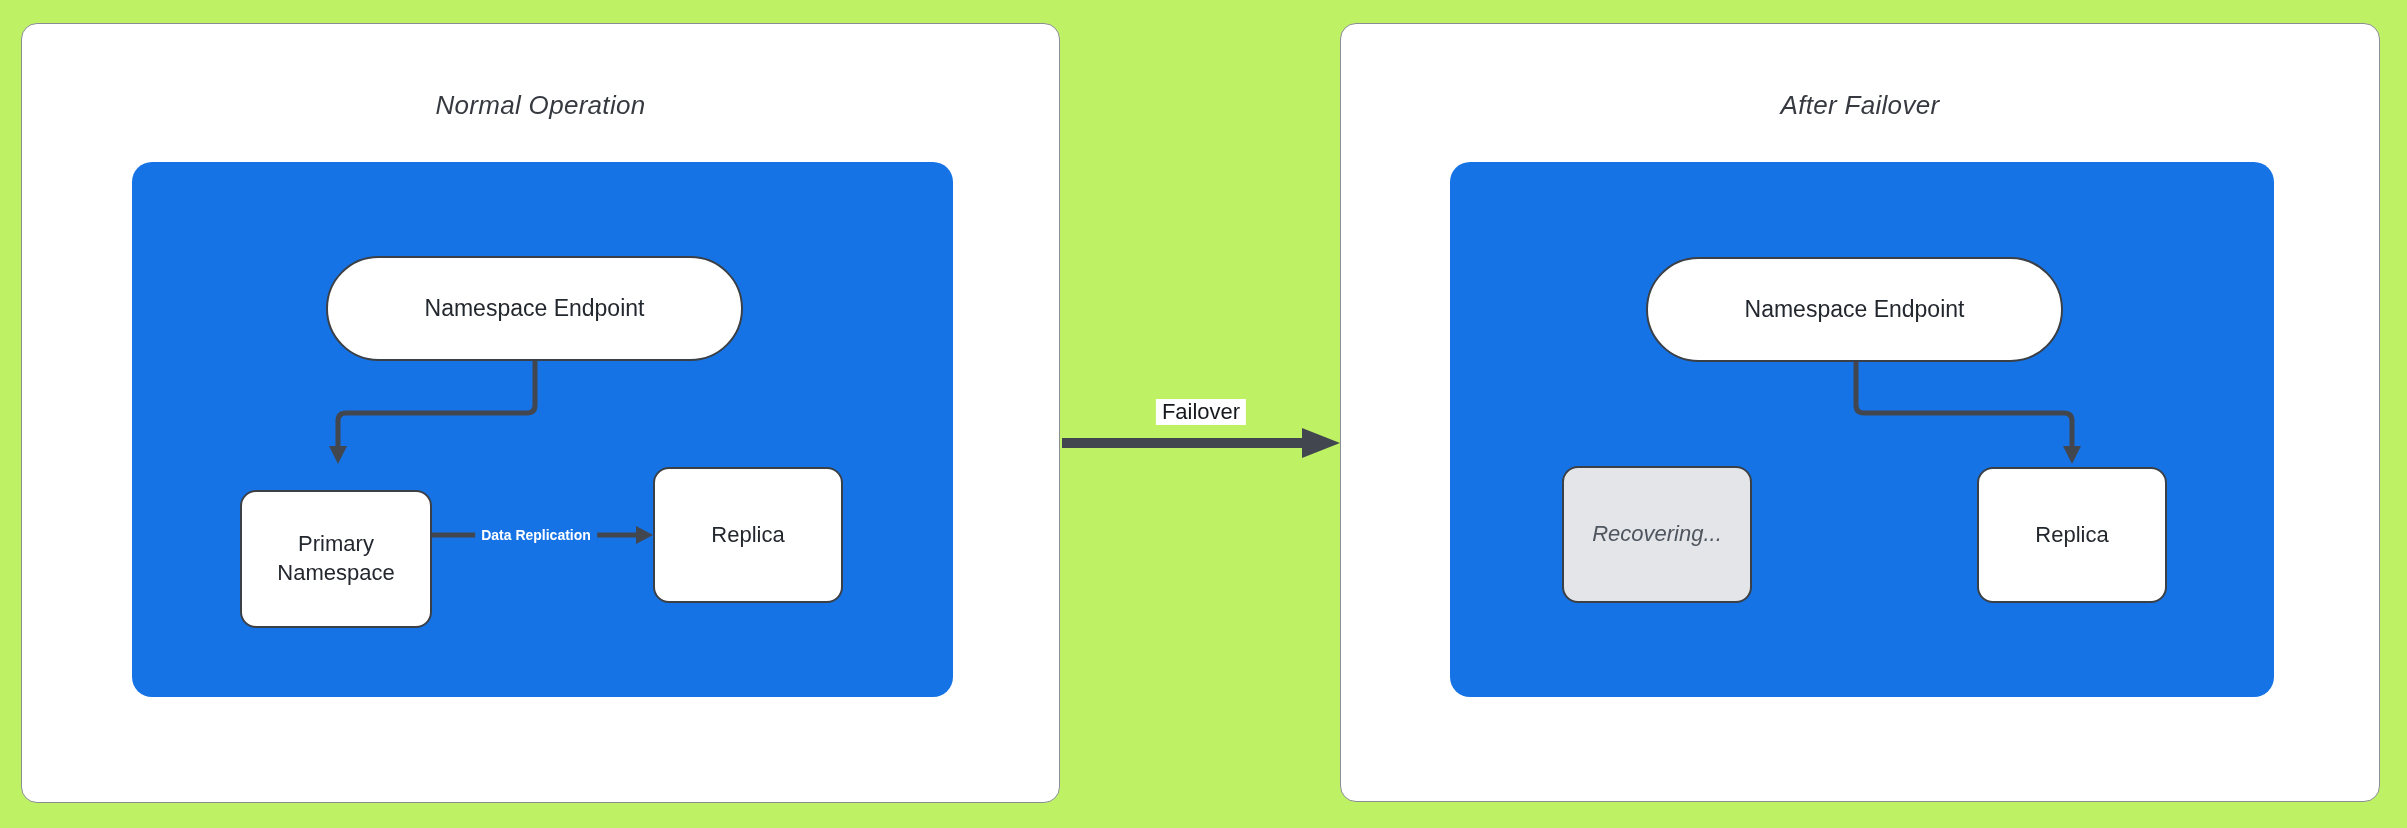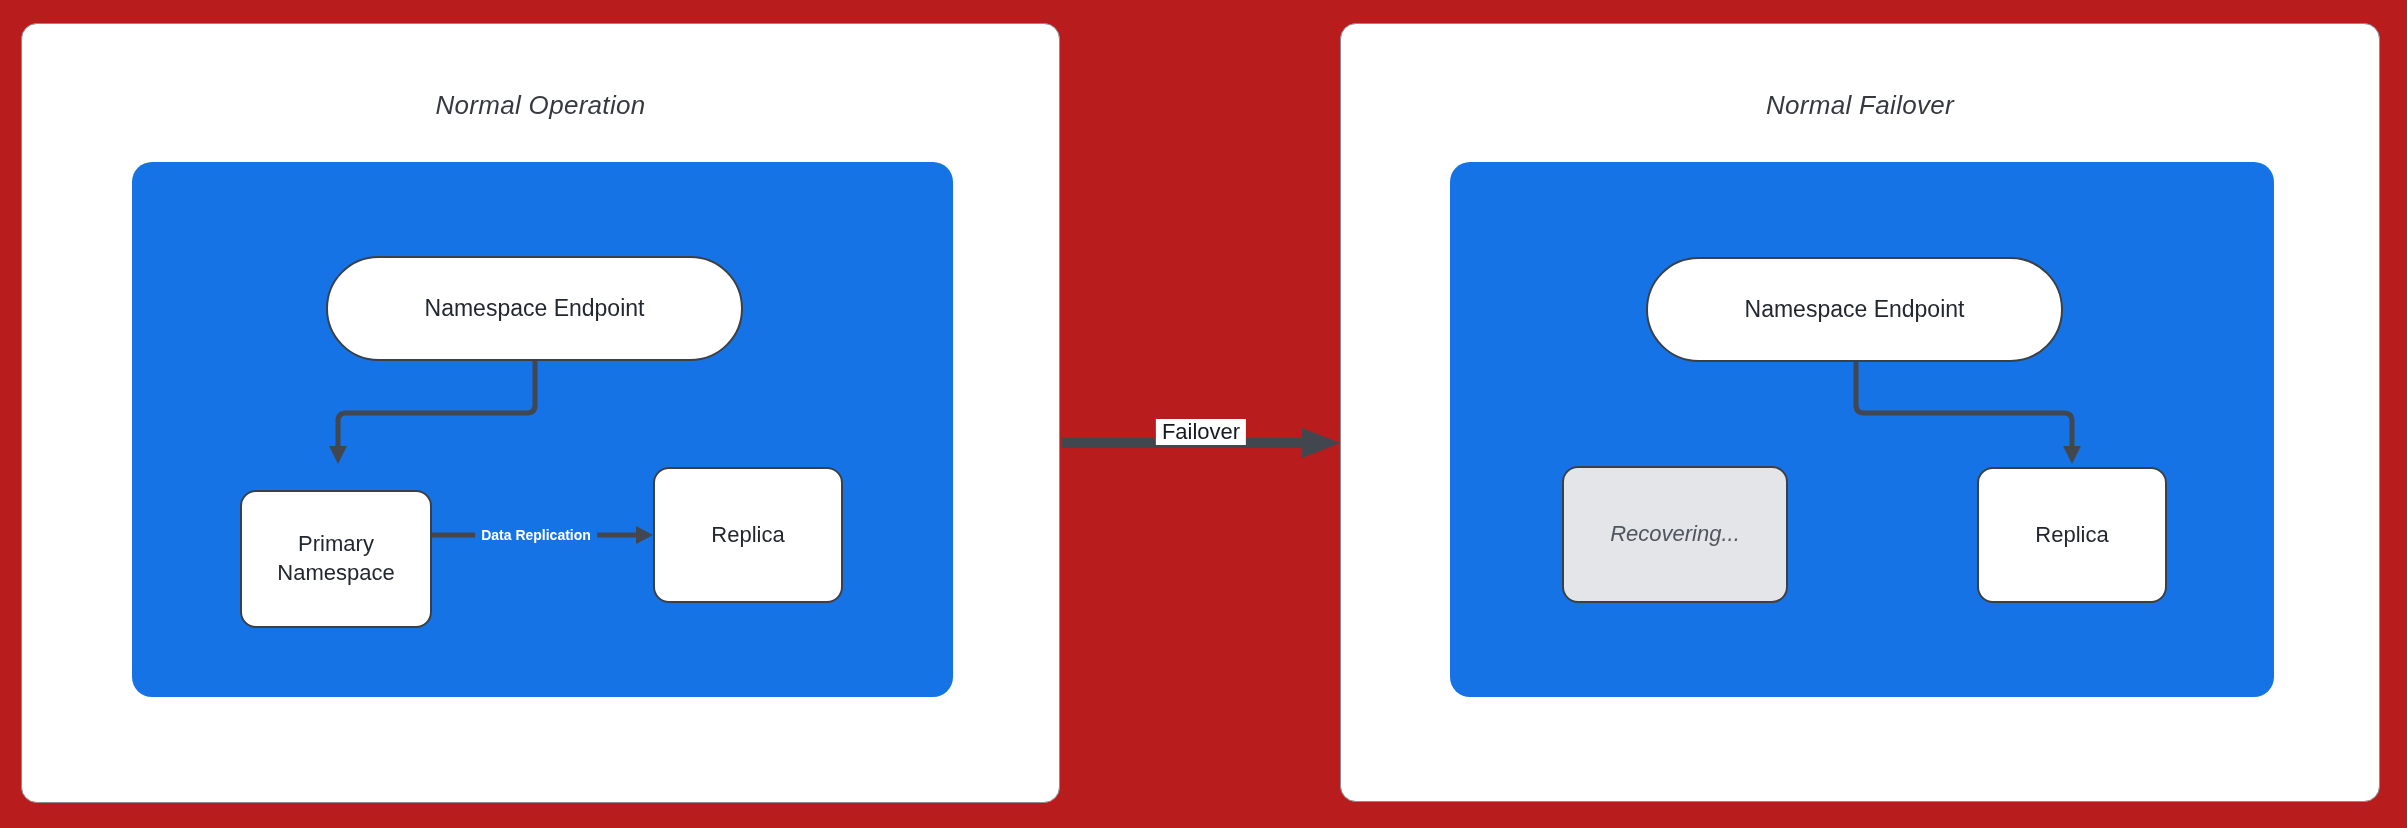--- a/index.html
+++ b/index.html
@@ -11,21 +11,21 @@
     --c-recovering-text:#4F565F;
     --c-edge-label-on-blue:#FFFFFF;
     --c-title-text:#363A40;
     --c-node-text:#23272E;
     --c-panel-border:#8A8D91;
   }
   html,body{margin:0;padding:0;background:#ffffff;}
   .canvas{
     position:relative;
     width:2407px;height:828px;
-    background:#b91c1c;
+    background:#bef264;
     font-family:"Liberation Sans","DejaVu Sans",sans-serif;
     overflow:hidden;
   }
   .panel{
     position:absolute;
     background:#ffffff;
     border:1.5px solid var(--c-panel-border);
     border-radius:16px;
     box-sizing:border-box;
   }
@@ -106,30 +106,30 @@
 
   <div class="node rect" style="left:240px;top:490px;width:192px;height:138px;padding:0 26px;">
     <span>Primary Namespace</span>
   </div>
 
   <div class="node rect" style="left:653px;top:467px;width:190px;height:136px;">
     <span>Replica</span>
   </div>
 
   <div class="panel" style="left:1340px;top:23px;width:1040px;height:779px;">
-    <div class="panel-title">Normal Failover</div>
+    <div class="panel-title">After Failover</div>
   </div>
 
   <div class="container-box" style="left:1450px;top:162px;width:824px;height:535px;"></div>
 
   <div class="node pill" style="left:1646px;top:257px;width:417px;height:105px;">
     <span>Namespace Endpoint</span>
   </div>
 
-  <div class="node rect recovering" style="left:1562px;top:466px;width:226px;height:137px;">
+  <div class="node rect recovering" style="left:1562px;top:466px;width:190px;height:137px;">
     <span>Recovering...</span>
   </div>
 
   <div class="node rect" style="left:1977px;top:467px;width:190px;height:136px;">
     <span>Replica</span>
   </div>
 
   <svg class="edges" width="2407" height="828" viewBox="0 0 2407 828">
 
     <path d="M535,361 L535,405 Q535,413 527,413 L346,413 Q338,413 338,421 L338,447" fill="none" stroke="var(--c-connector)" stroke-width="5" stroke-linejoin="round"></path>
@@ -140,15 +140,15 @@
 
     <path d="M1062,443 L1303,443" fill="none" stroke="var(--c-connector)" stroke-width="10"></path>
     <polygon points="1302,428 1302,458 1340,443" fill="var(--c-connector)"></polygon>
 
     <path d="M1856,362 L1856,405 Q1856,413 1864,413 L2064,413 Q2072,413 2072,421 L2072,447" fill="none" stroke="var(--c-connector)" stroke-width="5" stroke-linejoin="round"></path>
     <polygon points="2063,446 2081,446 2072,464" fill="var(--c-connector)"></polygon>
   </svg>
 
   <div class="edge-label-blue" style="left:536px;top:535px;">Data Replication</div>
 
-  <div class="edge-label-white" style="left:1201px;top:432px;">Failover</div>
+  <div class="edge-label-white" style="left:1201px;top:412px;">Failover</div>
 
 </div>
 
 </body></html>

